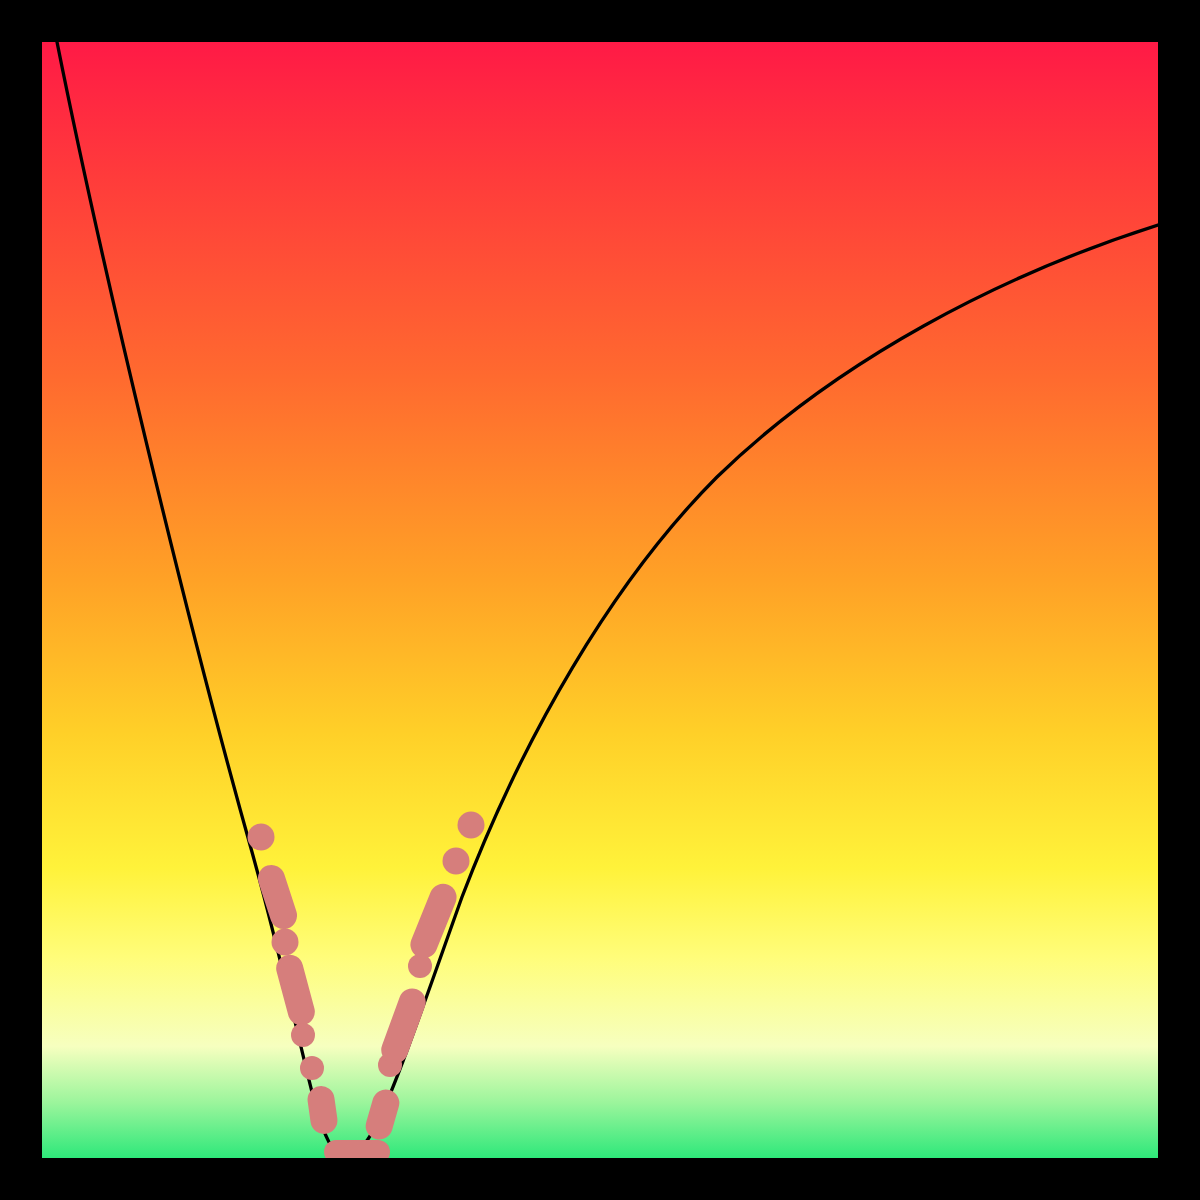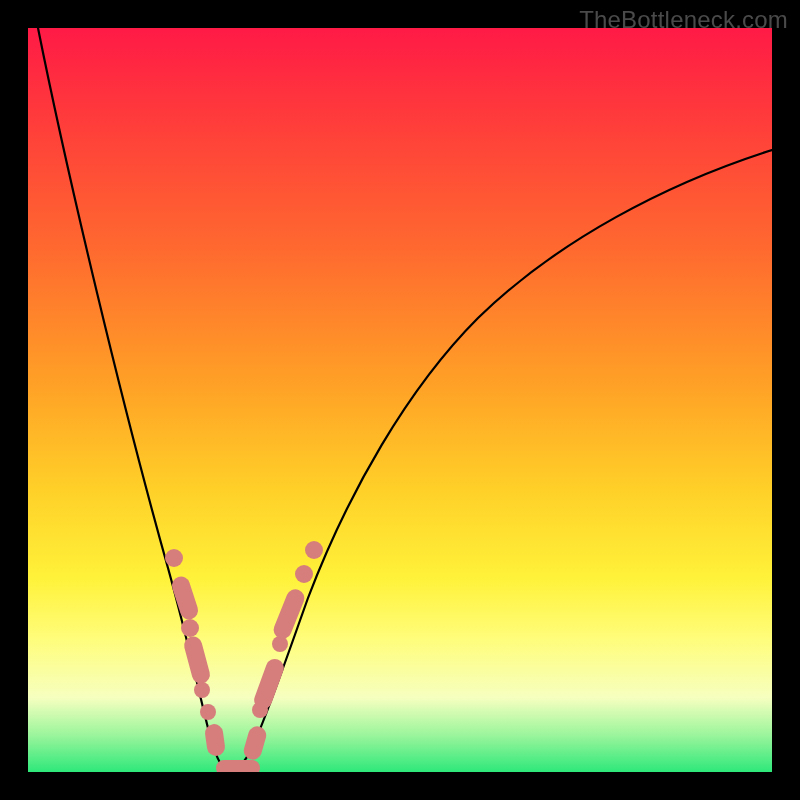--- a/index.html
+++ b/index.html
@@ -67,21 +67,20 @@
     stroke-linecap: round;
   }
   .dot, .capsule {
     fill: #d67e7c;
   }
 </style>
 </head>
 <body>
 
 <div class="frame">
-  <div class="watermark">TheBottleneck.com</div>
 
   <div class="plot-area">
     <div class="gradient"></div>
 
     <svg class="curve" viewBox="0 0 744 744" preserveAspectRatio="none">
 
       <path class="curve-path" d="M 10 0
                C 40 150, 95 380, 140 540
                C 158 605, 170 660, 180 700
                C 186 724, 192 738, 198 742

